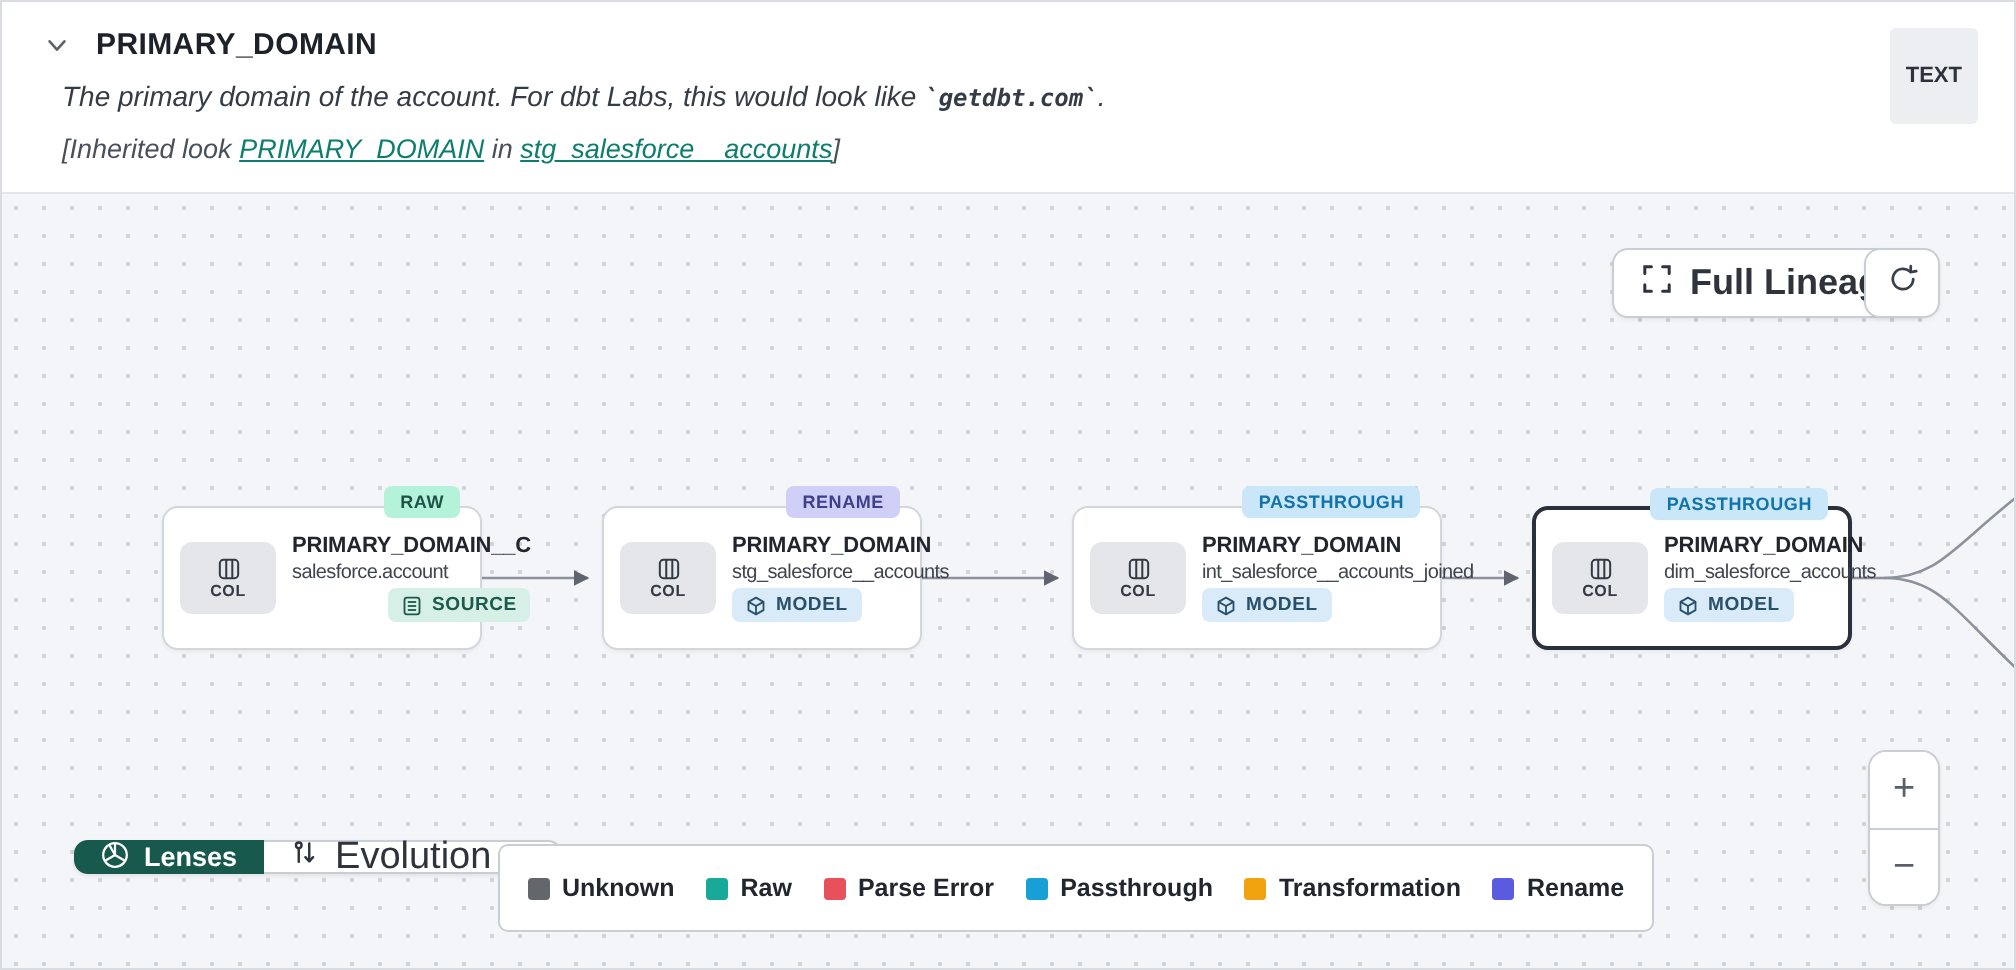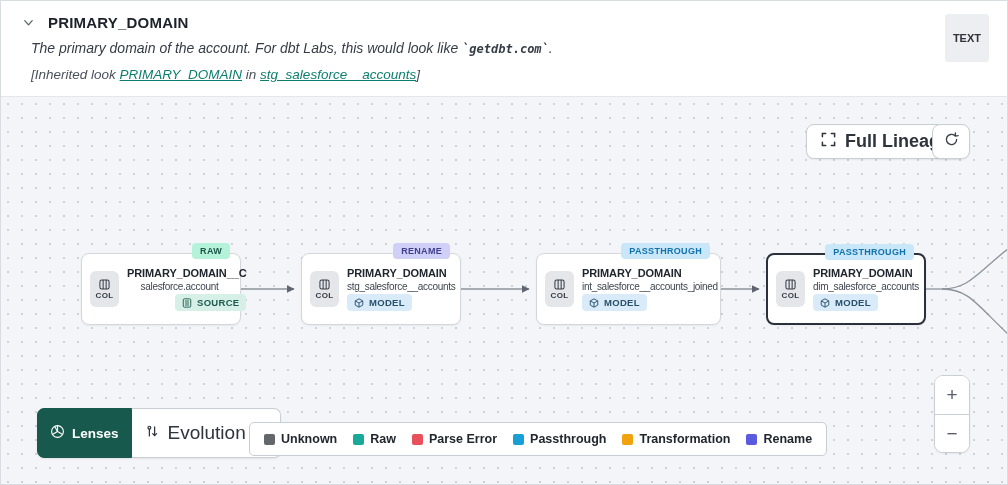--- a/index.html
+++ b/index.html
@@ -37,46 +37,46 @@
   
   .node { position:absolute; top:156px; height:72px; background:#fff;
           border:1px solid #d3d6dc; border-radius:8px; cursor:pointer;
           box-shadow:0 1px 2px rgba(20,24,31,.05);
           display:flex; align-items:center; gap:8px; padding:0 8px; }
   .node.selected { border:2px solid #2b313c; }
   .n1 { left:80px;  width:160px; }
   .n2 { left:300px; width:160px; }
   .n3 { left:535px; width:185px; }
   .n4 { left:765px; width:160px; }
-  .colbox { flex:none; width:29px; height:36px; background:#e4e6ea; border-radius:6px;
+  .colbox { flex:none; width:48px; height:36px; background:#e4e6ea; border-radius:6px;
             display:flex; flex-direction:column; align-items:center; justify-content:center; gap:1px; }
   .colbox .lbl { font-size:8px; font-weight:700; color:#343a44; letter-spacing:.3px; }
   .ninfo { display:flex; flex-direction:column; gap:2px; min-width:0; }
   .ntitle { font-size:11px; font-weight:700; color:#20252e; letter-spacing:-.1px; white-space:nowrap; }
-  .nsub { font-size:10px; color:#3f454f; letter-spacing:-.3px; white-space:nowrap;text-align:center; }
+  .nsub { font-size:10px; color:#3f454f; letter-spacing:-.3px; white-space:nowrap; }
   .ntype { align-self:flex-start; display:flex; gap:5px; align-items:center;
            font-size:9.5px; font-weight:700; padding:3px 7px; border-radius:4px; letter-spacing:.3px; }
   .ntype.source { background:#d6f0e7; color:#1d5a4c;margin-left:48px; }
   .ntype.model  { background:#d9ebf8; color:#28506b; }
   .tag { position:absolute; top:-11px; right:10px; font-size:9px; font-weight:700;
          padding:3px 8px; border-radius:4px; letter-spacing:.3px; }
   .tag.raw         { background:#b5f2da; color:#1d5447; }
   .tag.rename      { background:#cfcff7; color:#3f3f8d; }
   .tag.passthrough { background:#c9e7f9; color:#1273ab; }
 
   
-  .lens-group { position:absolute; left:36px; top:311px; height:50px; display:flex;
+  .lens-group { position:absolute; left:36px; top:323px; height:17px; display:flex;
                 border-radius:7px; box-shadow:0 1px 2px rgba(0,0,0,.08); }
   .lenses-btn { background:#175a4d; color:#fff; font-weight:700; font-size:13.5px; cursor:pointer;
                 display:flex; align-items:center; gap:7px; padding:0 12px;
                 border:1px solid #175a4d; border-radius:7px 0 0 7px; }
   .evolution-btn { background:#fff; border:1px solid #c9cdd4; border-left:none; cursor:pointer;
                    border-radius:0 7px 7px 0; display:flex; align-items:center; gap:9px;
                    padding:4px 13px; font-size:19px; color:#2e333c; }
-  .legend { position:absolute; left:248px; top:325px; height:34px; background:#fff;
+  .legend { position:absolute; left:248px; top:325px; height:44px; background:#fff;
             border:1px solid #c9cdd4; border-radius:5px; display:flex; align-items:center;
             gap:16px; padding:0 14px; font-size:12.5px; color:#22272f; }
   .legend-item { display:flex; align-items:center; gap:6px; font-weight:600; }
   .sw { width:11px; height:11px; border-radius:2px; }
   .zoom-ctrl { position:absolute; left:933px; top:278px; width:36px; background:#fff;
                border:1px solid #c9cdd4; border-radius:9px; overflow:hidden;
                box-shadow:0 1px 2px rgba(0,0,0,.06); }
   .zoom-btn { height:38px; display:flex; align-items:center; justify-content:center;
               font-size:19px; color:#5a606a; cursor:pointer; background:#fff; }
   .zoom-btn + .zoom-btn { border-top:1px solid #c9cdd4; }

